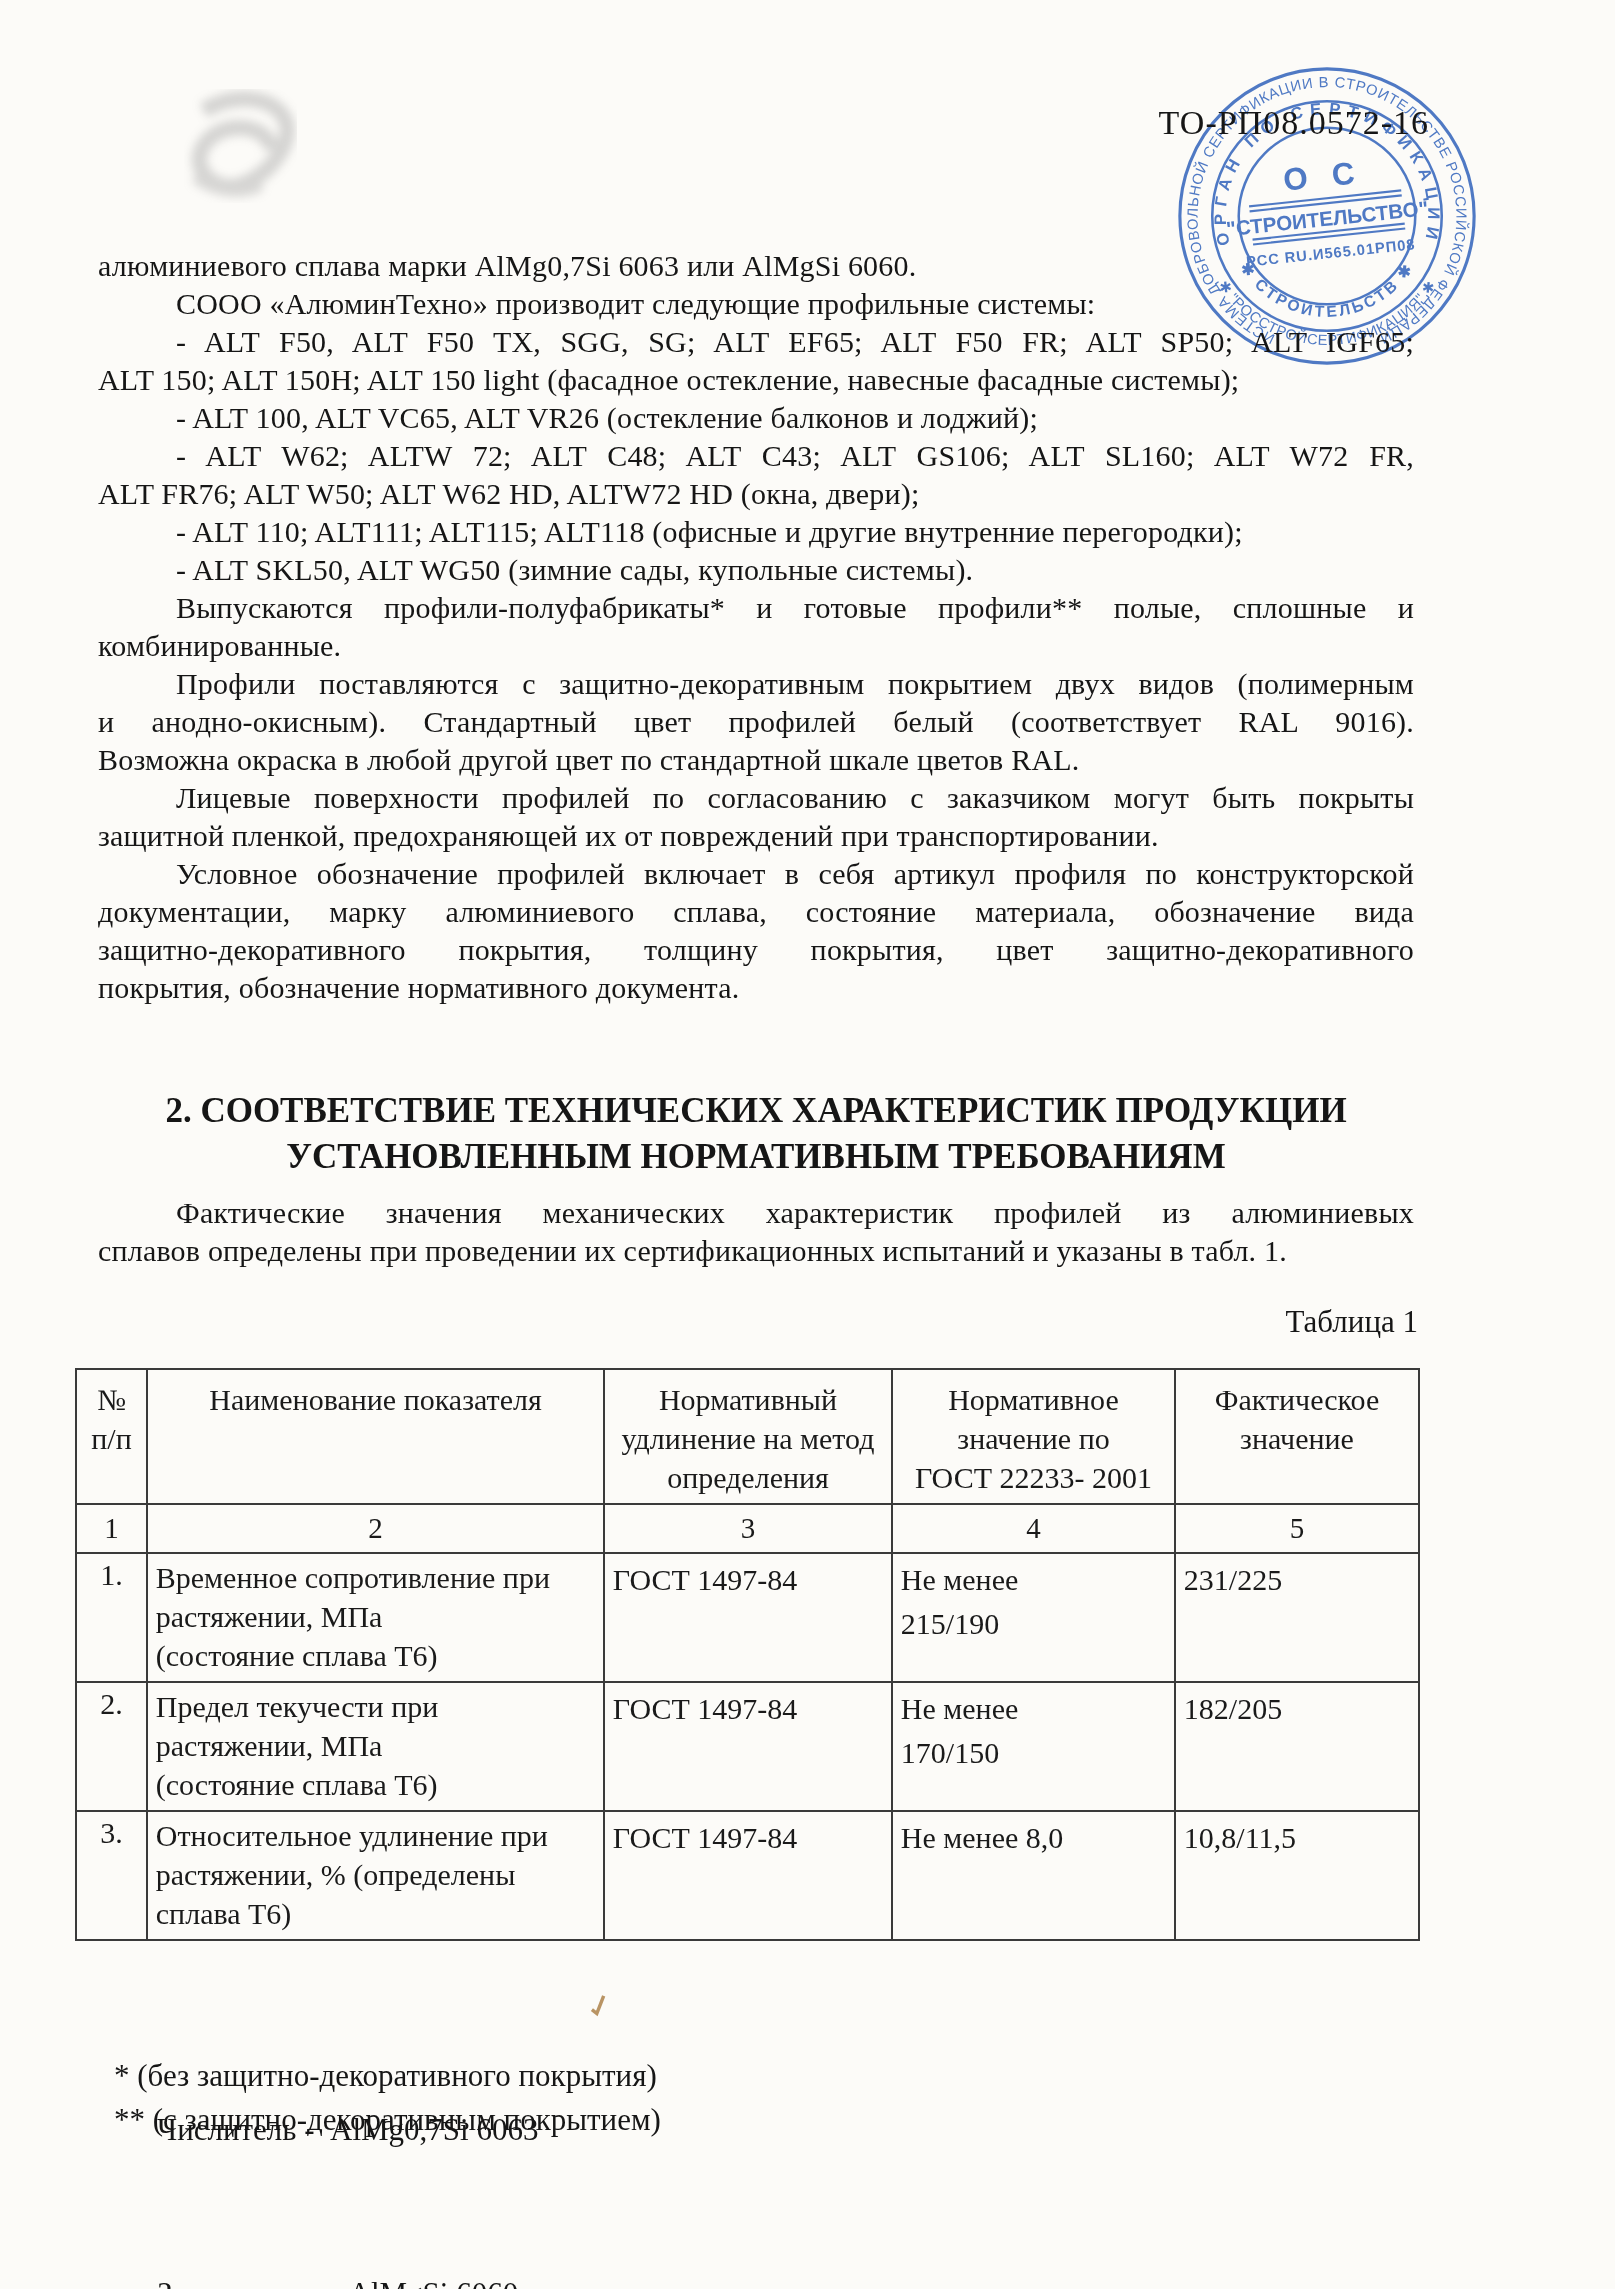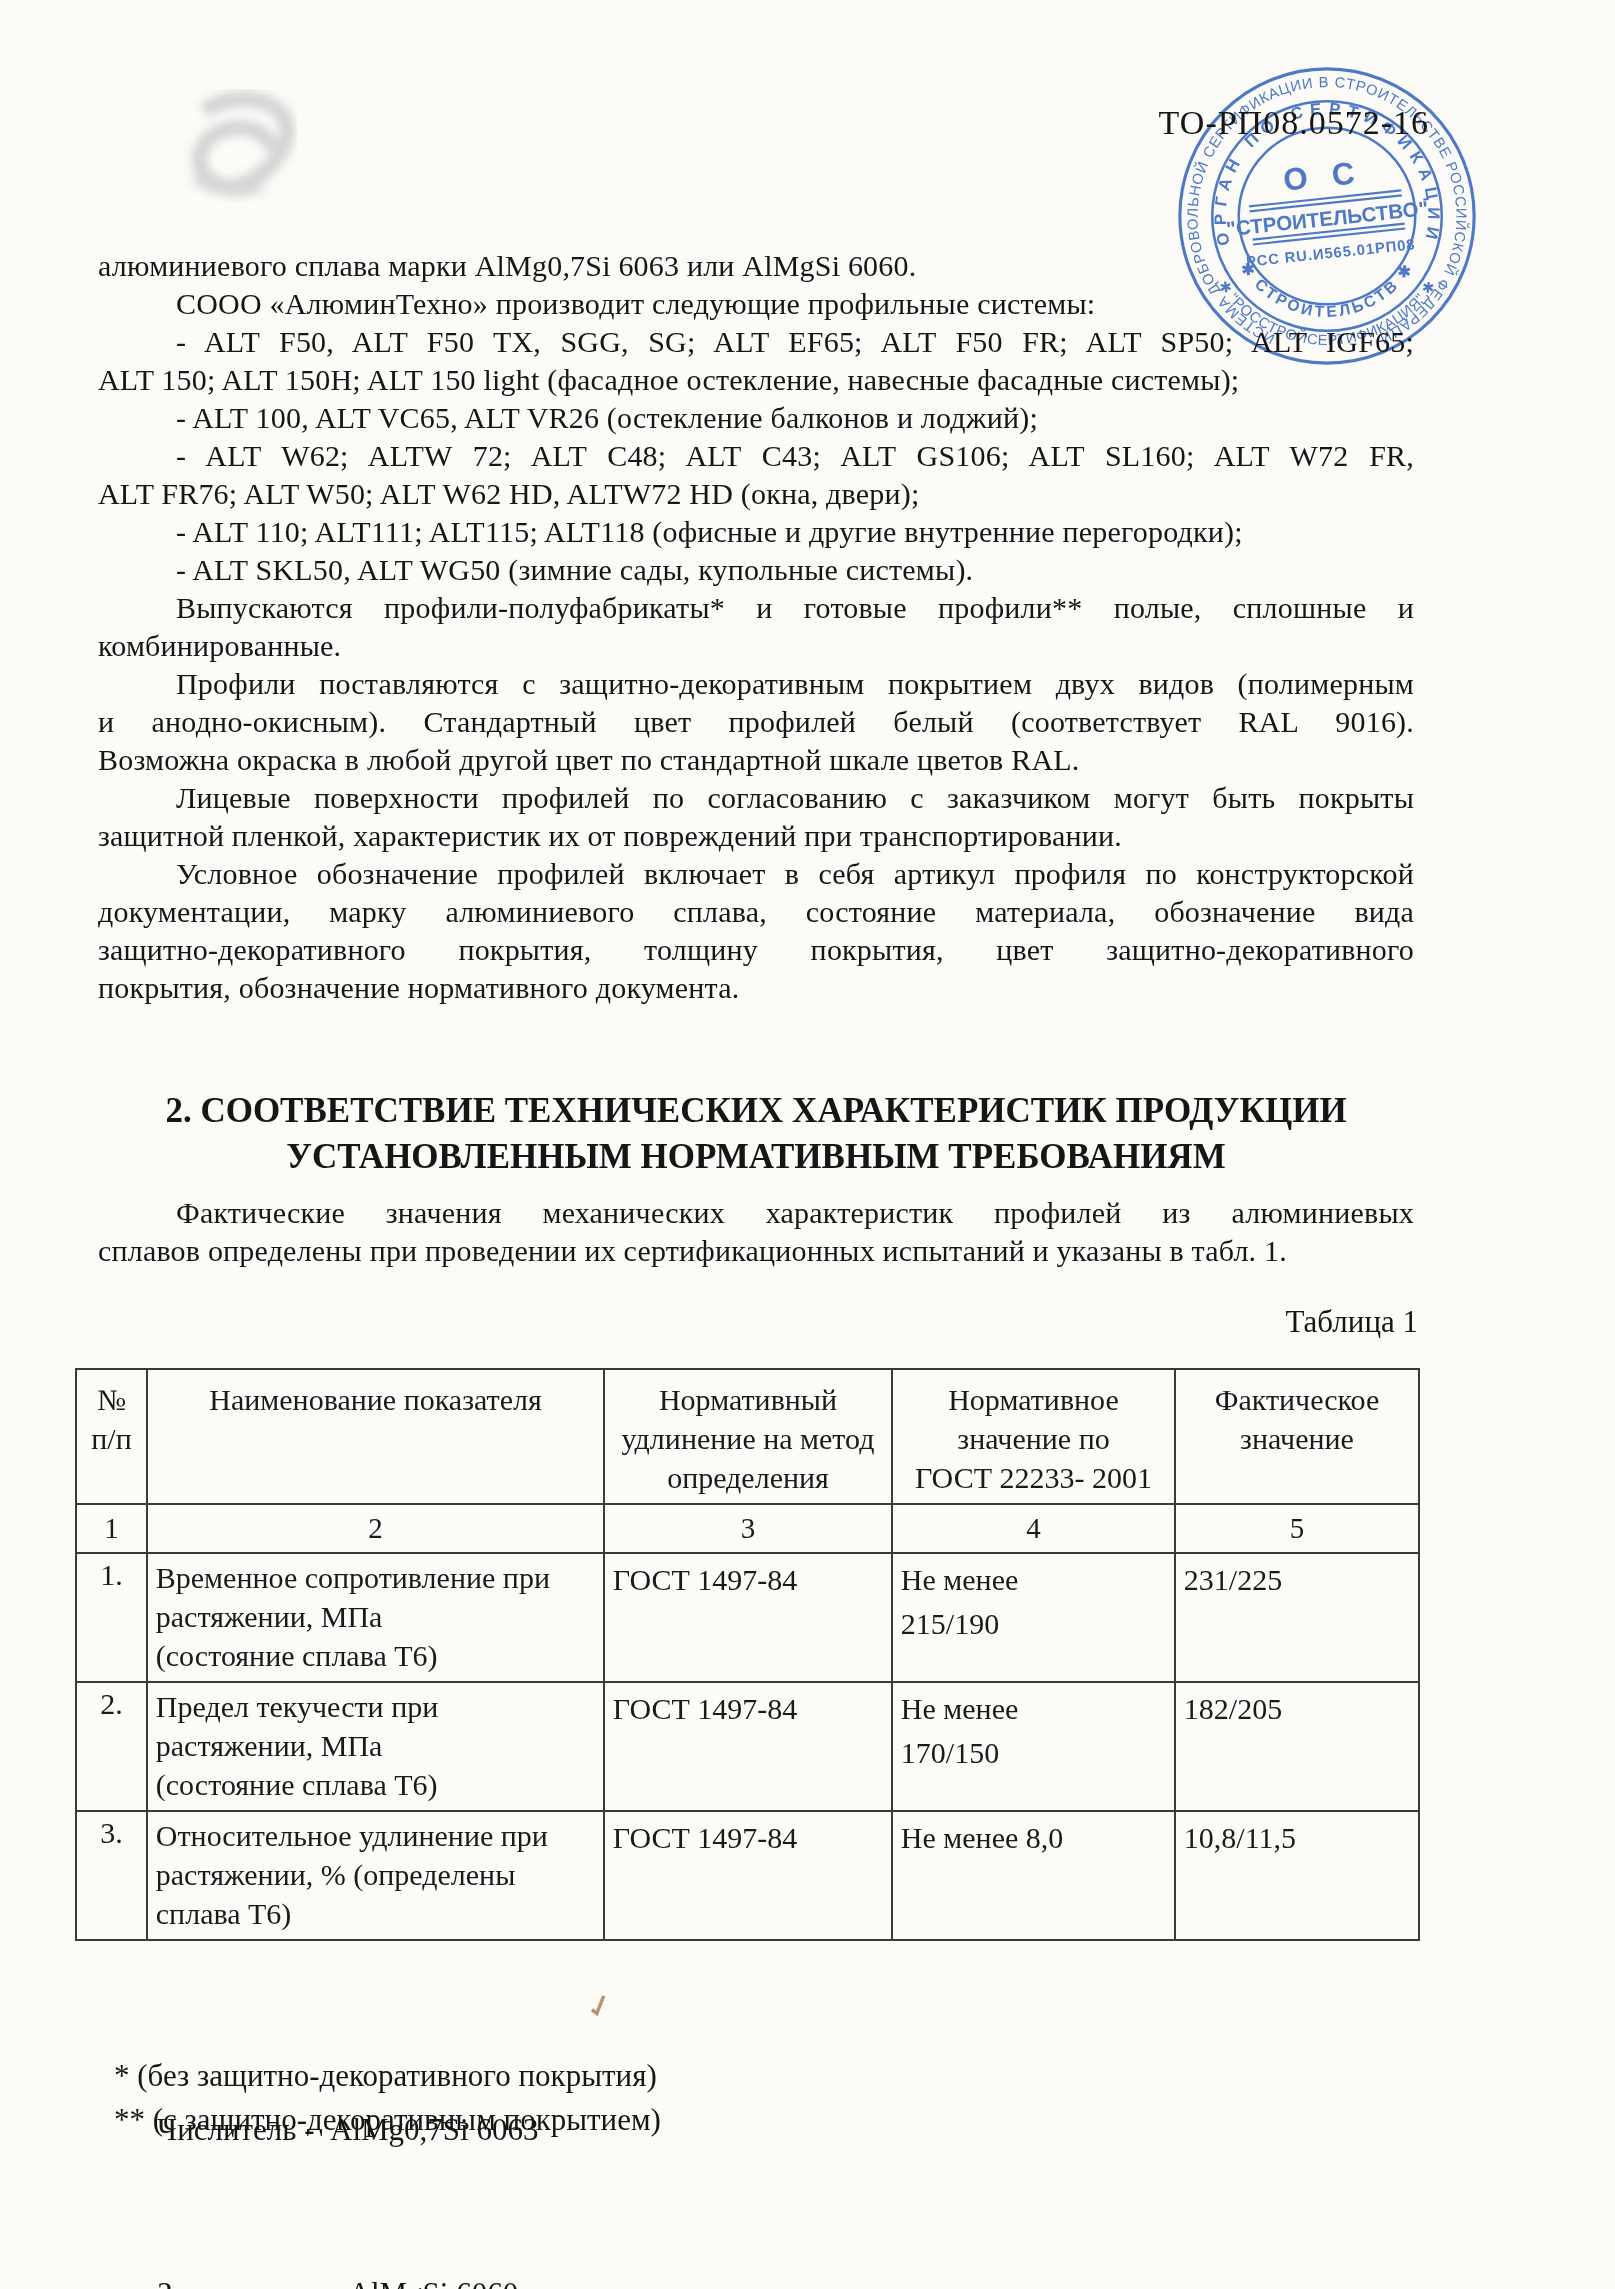--- a/index.html
+++ b/index.html
@@ -124,21 +124,21 @@
       <div class="ln">комбинированные.</div>
 
       <div class="ln ind jst">Профили поставляются с защитно-декоративным покрытием двух видов (полимерным</div>
 
       <div class="ln jst">и анодно-окисным). Стандартный цвет профилей белый (соответствует RAL 9016).</div>
 
       <div class="ln">Возможна окраска в любой другой цвет по стандартной шкале цветов RAL.</div>
 
       <div class="ln ind jst">Лицевые поверхности профилей по согласованию с заказчиком могут быть покрыты</div>
 
-      <div class="ln">защитной пленкой, характеристик их от повреждений при транспортировании.</div>
+      <div class="ln">защитной пленкой, предохраняющей их от повреждений при транспортировании.</div>
 
       <div class="ln ind jst">Условное обозначение профилей включает в себя артикул профиля по конструкторской</div>
 
       <div class="ln jst">документации, марку алюминиевого сплава, состояние материала, обозначение вида</div>
 
       <div class="ln jst">защитно-декоративного покрытия, толщину покрытия, цвет защитно-декоративного</div>
 
       <div class="ln">покрытия, обозначение нормативного документа.</div>
     </div>
 

